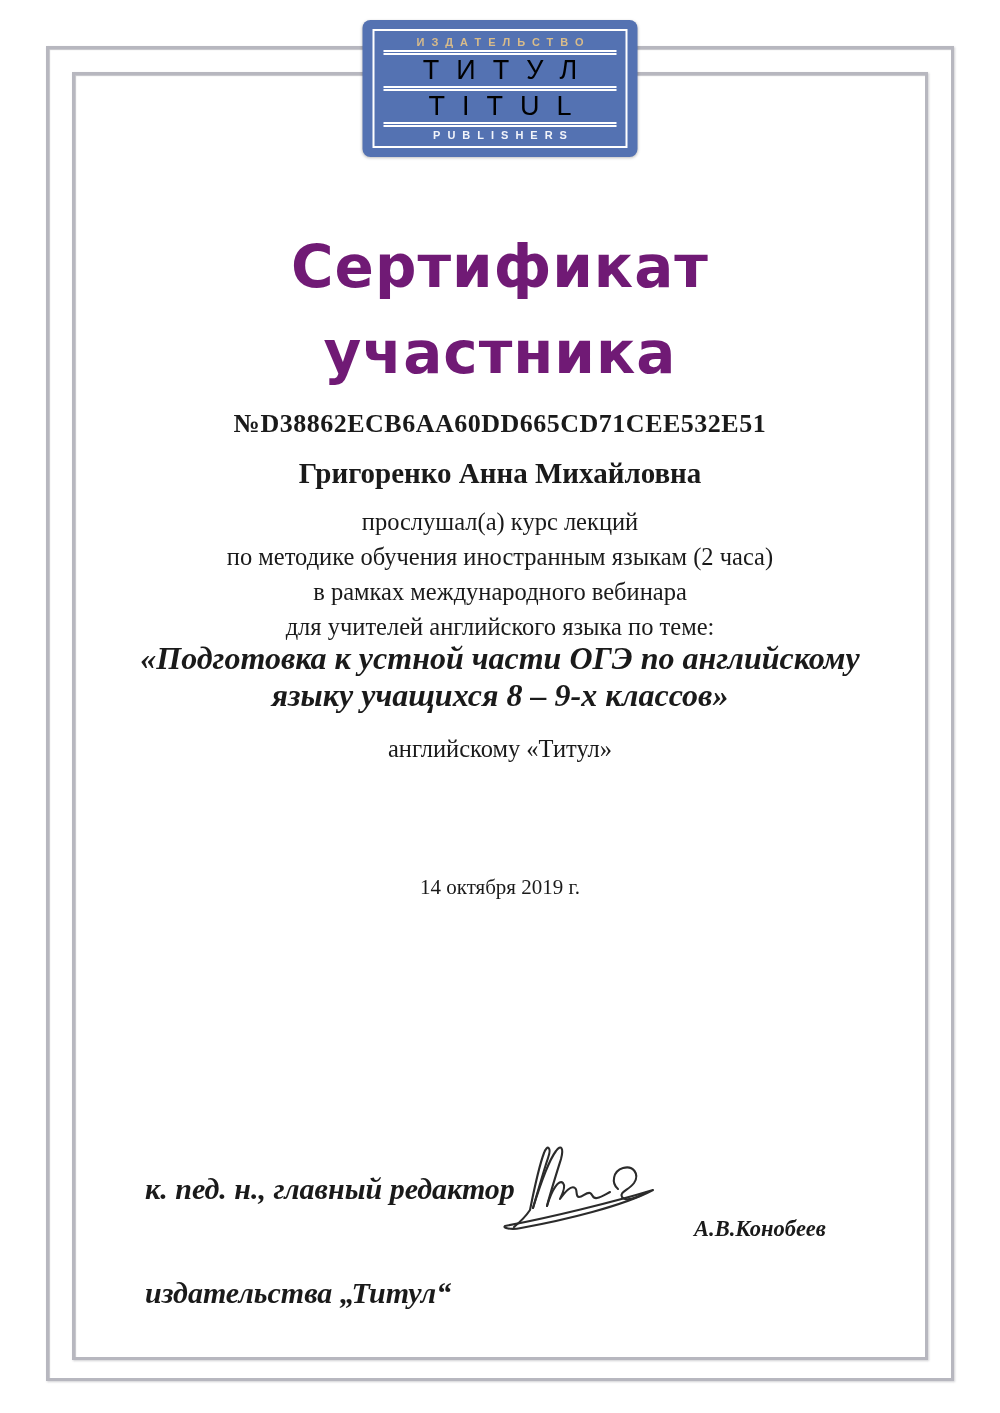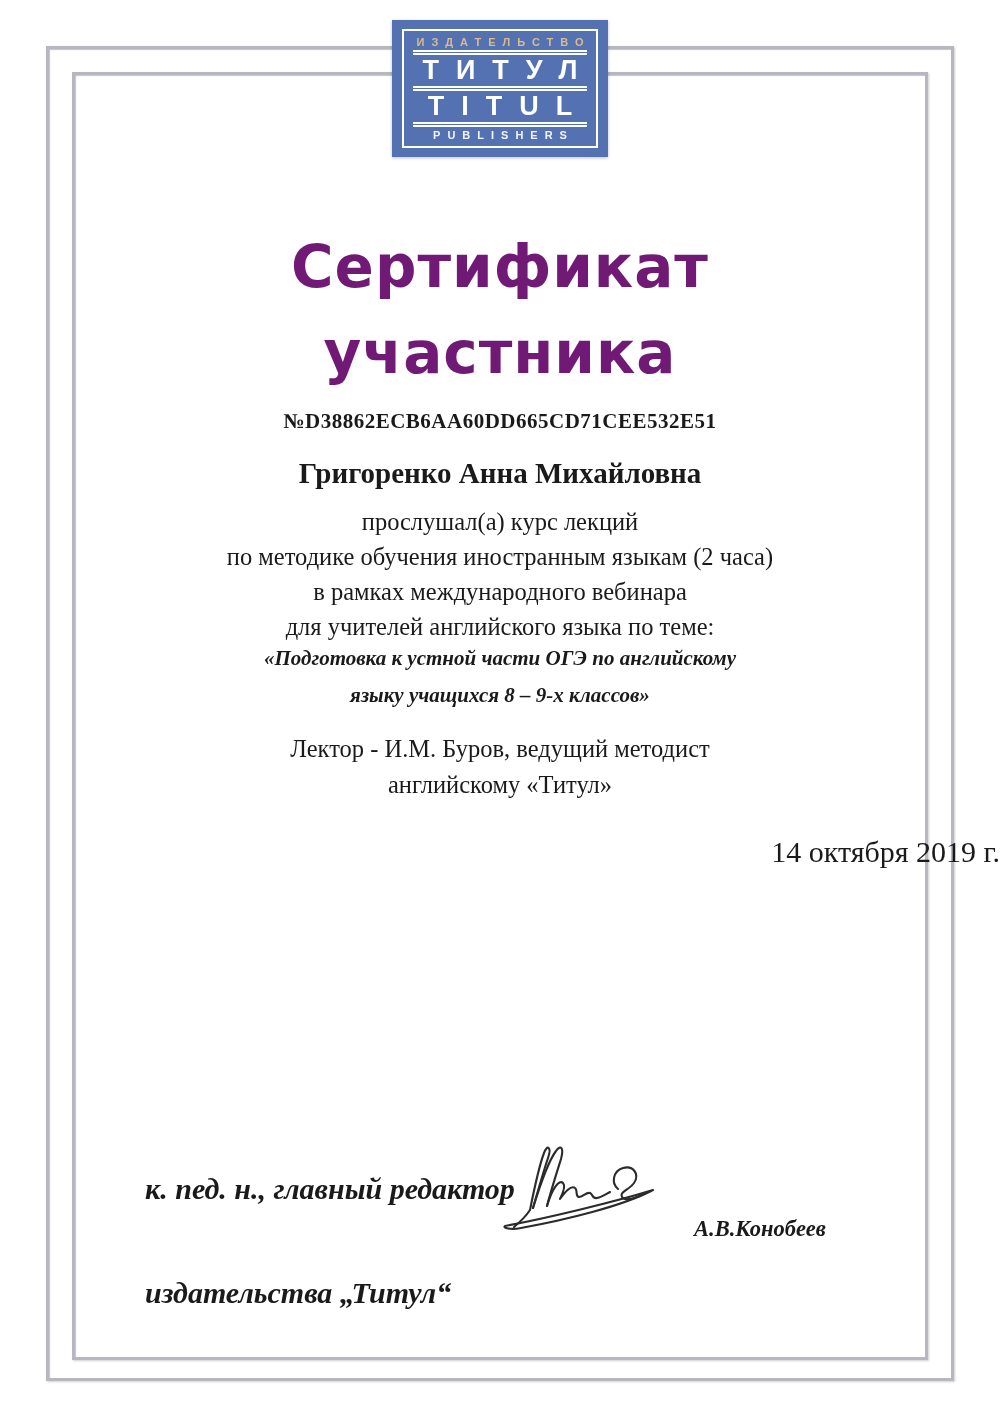--- a/index.html
+++ b/index.html
@@ -24,24 +24,25 @@
     left: 72px; top: 72px; right: 72px; bottom: 53px;
     border: 3px solid #b7b7bf;
     box-shadow: inset 1px 1px 1px rgba(120,120,130,.45), 1px 1px 2px rgba(120,120,130,.35);
   }
 
   
   .logo {
     position: absolute;
     left: 50%; top: 20px;
     transform: translateX(-50%);
-    width: 216px; height: 137px;
+    width: 275px; height: 137px;
     background: #5472b2;
     z-index: 5;
     box-shadow: 0 1px 3px rgba(0,0,0,.25);
+    border-radius: 8px;
   }
   .logo-border {
     position: absolute; left: 10px; right: 10px; top: 9px; bottom: 9px;
     border: 2px solid #ffffff;
     display: flex; flex-direction: column;
     align-items: center; justify-content: space-evenly;
     padding: 3px 9px; box-sizing: border-box;
   }
   .logo-rule {
     width: 100%; height: 5px; box-sizing: border-box;
@@ -49,42 +50,42 @@
   }
   .logo-small {
     font-family: "Liberation Sans", sans-serif;
     font-size: 11px; font-weight: bold;
     letter-spacing: 7px; text-indent: 7px;
     color: #f2f4fa; white-space: nowrap;
   }
   .logo-small.gold { color: #d9bc8a; }
   .logo-big {
     font-family: "Liberation Sans", sans-serif;
-    font-size: 27px; font-weight: bold;
+    font-size: 27px; font-weight: normal;
     letter-spacing: 17px; text-indent: 17px;
-    color: #ffffff; white-space: nowrap; line-height: 1;
+    color: #000000; white-space: nowrap; line-height: 1;
   }
 
   
   .centered { position: absolute; left: 0; width: 100%; text-align: center; }
 
   .title {
     top: 224px;
     font-family: "DejaVu Sans", "Liberation Sans", sans-serif;
     font-weight: bold;
     font-size: 58px; line-height: 86px;
     color: #701a75;
     letter-spacing: 1px;
   }
-  .cert-no  { top: 409px; font-size: 21px; font-weight: bold; letter-spacing: .5px; }
+  .cert-no  { top: 409px; font-size: 26px; font-weight: bold; letter-spacing: .5px; }
   .recipient{ top: 457px; font-size: 29px; font-weight: bold; }
   .body-text{ top: 504px; font-size: 24.5px; line-height: 35px; font-family: Liberation Serif, serif; }
-  .topic    { top: 640px; font-size: 21px; line-height: 37px; font-weight: bold; font-style: italic; }
+  .topic    { top: 640px; font-size: 32px; line-height: 37px; font-weight: bold; font-style: italic; }
   .lecturer { top: 731px; font-size: 24.5px; line-height: 36px; }
-  .date-line{ top: 835px; font-size: 30px; text-align: right; }
+  .date-line{ top: 875px; font-size: 21px; }
 
   
   .sig-role {
     position: absolute; left: 145px;
     font-style: italic; font-weight: bold;
     font-size: 30px; white-space: nowrap;
   }
   .sig-role.l1 { top: 1172px; }
   .sig-role.l2 { top: 1234px; margin-top: 42px; }
   .sig-name {
@@ -130,21 +131,20 @@
     <div>в рамках международного вебинара</div>
     <div>для учителей английского языка по теме:</div>
   </div>
 
   <div class="centered topic">
     <div>«Подготовка к устной части ОГЭ по английскому</div>
     <div>языку учащихся 8 – 9-х классов»</div>
   </div>
 
   <div class="centered lecturer">
-    <div>Лектор - И.М. Буров, ведущий методист</div>
     <div>английскому «Титул»</div>
   </div>
 
   <div class="centered date-line">14 октября 2019 г.</div>
 
   <div class="sig-role l1">к. пед. н., главный редактор</div>
   <div class="sig-role l2">издательства „Титул“</div>
 
   <div class="sig-image">
     <svg viewBox="0 0 180 120" xmlns="http://www.w3.org/2000/svg" fill="none" stroke="#2b2b2b" stroke-width="2.1" stroke-linecap="round" stroke-linejoin="round">

